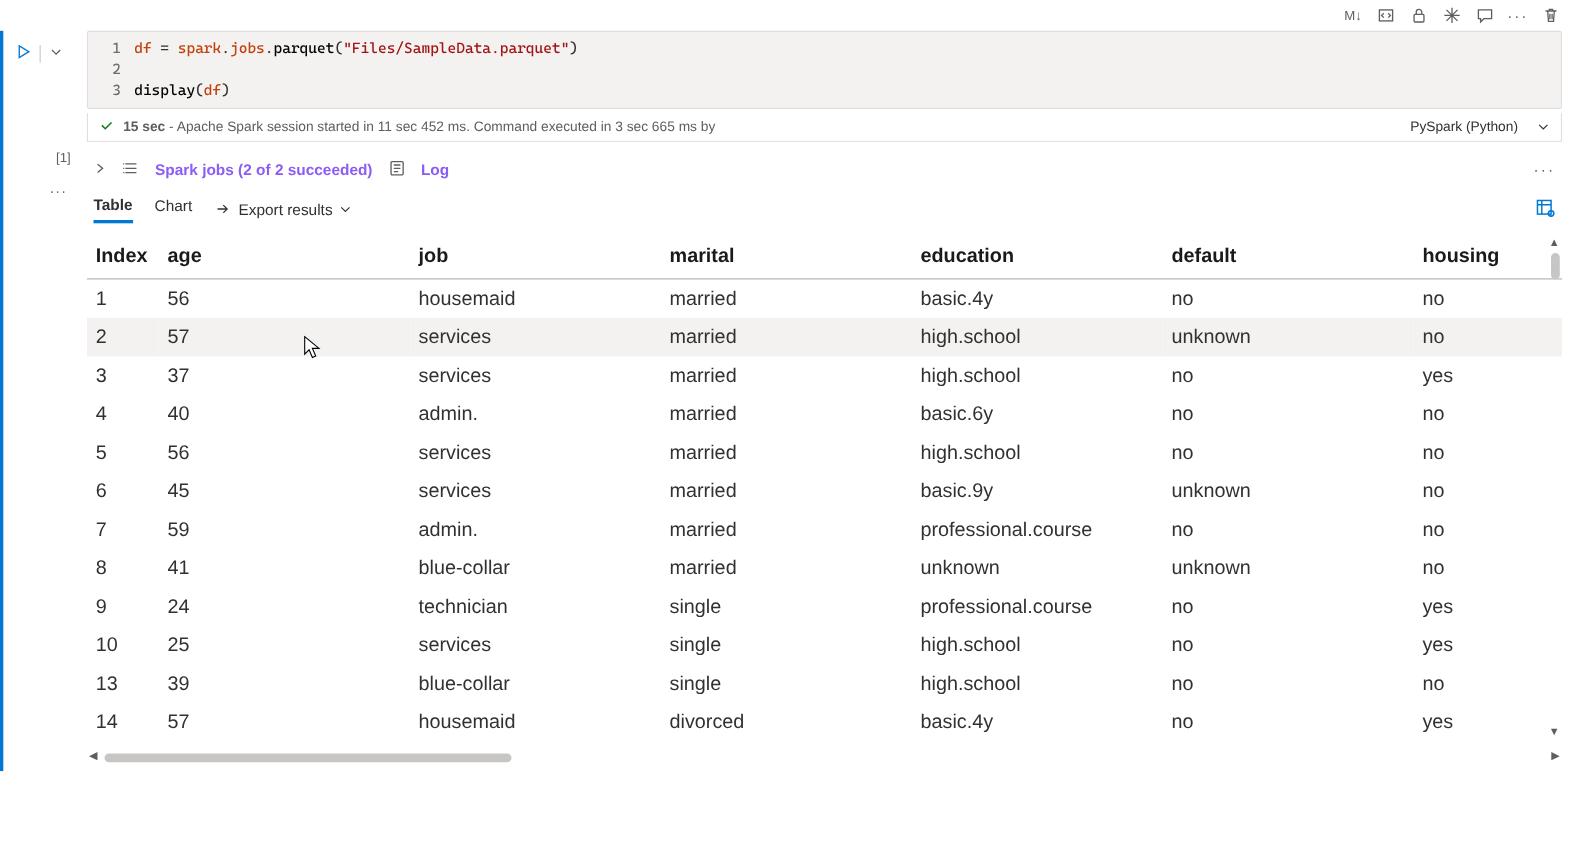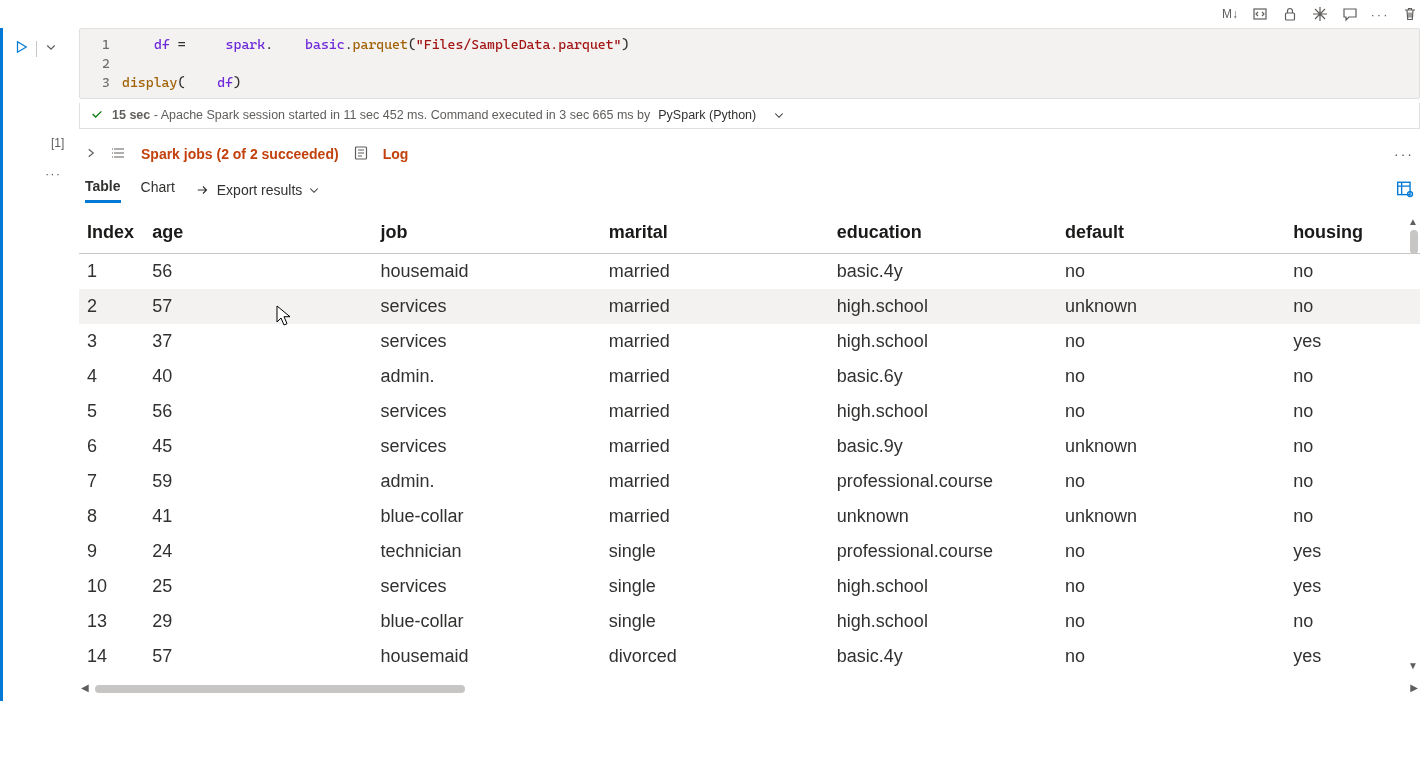--- a/index.html
+++ b/index.html
@@ -62,22 +62,22 @@
     background: #f3f2f1;
     border: 1px solid #e1dfdd;
     border-radius: 2px;
     padding: 6px 0 6px 0;
     font-family: "Cascadia Code", Consolas, Menlo, monospace;
     font-size: 13.5px;
     line-height: 1.4;
   }
   .code-line { display:flex; padding: 0 12px; }
   .lineno { width: 30px; text-align: right; color: #6e6e6e; padding-right: 12px; user-select:none; }
-  .code .ident { color: #6d28d9; margin-left: 32px; }
-  .code .fn { color: #a16207; }
+  .code .ident { color: #c2410c; }
+  .code .fn { color: #000000; }
   .code .str { color: #a31515; }
   .code .op { color: #323130; }
 
   .exec-count {
     position: absolute;
     left: 48px;
     top: 108px;
     font-size: 12px;
     color: #605e5c;
   }
@@ -87,41 +87,42 @@
     margin-right: 8px;
     margin-top: 4px;
     display:flex;
     align-items:center;
     gap: 8px;
     font-size: 12.5px;
     color: #605e5c;
     border: 1px solid #e1dfdd;
     border-top: none;
     padding: 4px 10px;
+    justify-content: space-between;
   }
   .status-left { display:flex; align-items:center; gap:8px; }
   .status-bar .check { color: #107c10; }
   .status-bar .kernel { display:flex; align-items:center; gap:17px; color:#323130; }
 
   .output-block {
     margin-left: 68px;
     margin-right: 8px;
     margin-top: 12px;
     position: relative;
   }
 
   .jobs-row {
     display:flex;
     align-items:center;
     gap: 14px;
     font-size: 14px;
     padding: 4px 6px;
   }
   .jobs-row .chev-r { color:#605e5c; }
-  .jobs-row .label { color:#c2410c; font-weight:600; }
+  .jobs-row .label { color:#8b5cf6; font-weight:600; }
   .jobs-row .icon { color:#605e5c; }
   .jobs-row .more { margin-left:auto; color:#605e5c; }
 
   .left-ellipsis {
     position:absolute; left: 44px; top: 166px;
     width:18px; text-align:center; color:#605e5c; letter-spacing:1px;
   }
 
   .tabs-row {
     display:flex;
@@ -246,21 +247,21 @@
         <path d="M3 6l5 5 5-5"></path>
       </svg>
   </span>
 </div>
 
 <div class="cell-wrap">
 
   <div class="code-area" id="code-area">
       <div class="code-line">
         <span class="lineno">1</span>
-        <span class="code"><span class="ident">df</span> <span class="op">=</span> <span class="ident">spark</span><span class="op">.</span><span class="ident">basic</span><span class="op">.</span><span class="fn">parquet</span><span class="op">(</span><span class="str">"Files/SampleData.parquet"</span><span class="op">)</span></span>
+        <span class="code"><span class="ident">df</span> <span class="op">=</span> <span class="ident">spark</span><span class="op">.</span><span class="ident">jobs</span><span class="op">.</span><span class="fn">parquet</span><span class="op">(</span><span class="str">"Files/SampleData.parquet"</span><span class="op">)</span></span>
       </div>
       <div class="code-line">
         <span class="lineno">2</span>
         <span class="code"></span>
       </div>
       <div class="code-line">
         <span class="lineno">3</span>
         <span class="code"><span class="fn">display</span><span class="op">(</span><span class="ident">df</span><span class="op">)</span></span>
       </div>
     </div>
@@ -434,21 +435,21 @@
                 <td class="col-index">10</td>
                 <td class="col-age">25</td>
                 <td class="col-job">services</td>
                 <td class="col-mar">single</td>
                 <td class="col-edu">high.school</td>
                 <td class="col-def">no</td>
                 <td class="col-hou">yes</td>
               </tr>
               <tr>
                 <td class="col-index">13</td>
-                <td class="col-age">29</td>
+                <td class="col-age">39</td>
                 <td class="col-job">blue-collar</td>
                 <td class="col-mar">single</td>
                 <td class="col-edu">high.school</td>
                 <td class="col-def">no</td>
                 <td class="col-hou">no</td>
               </tr>
               <tr>
                 <td class="col-index">14</td>
                 <td class="col-age">57</td>
                 <td class="col-job">housemaid</td>

